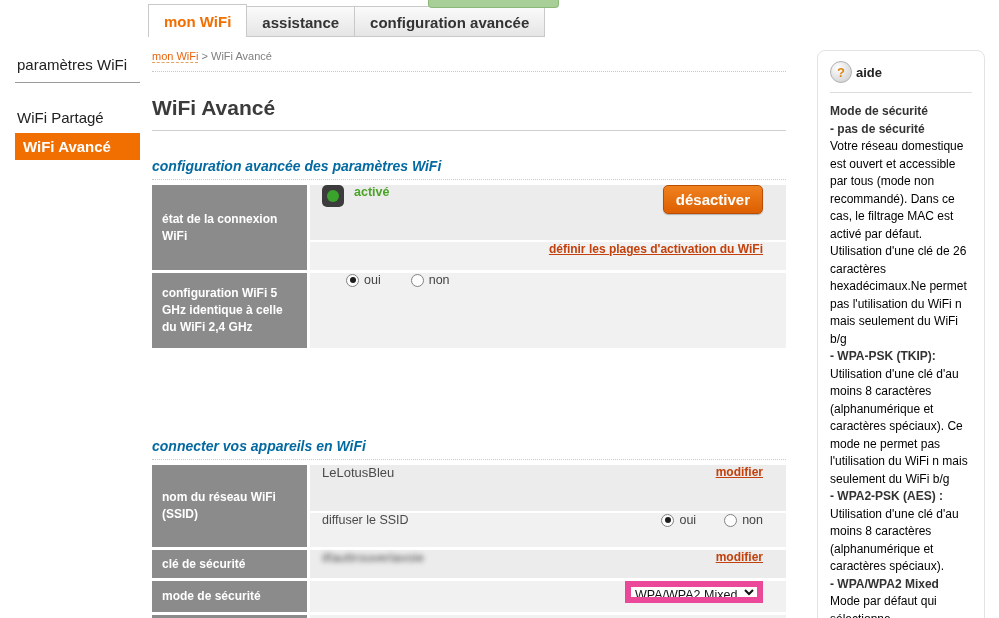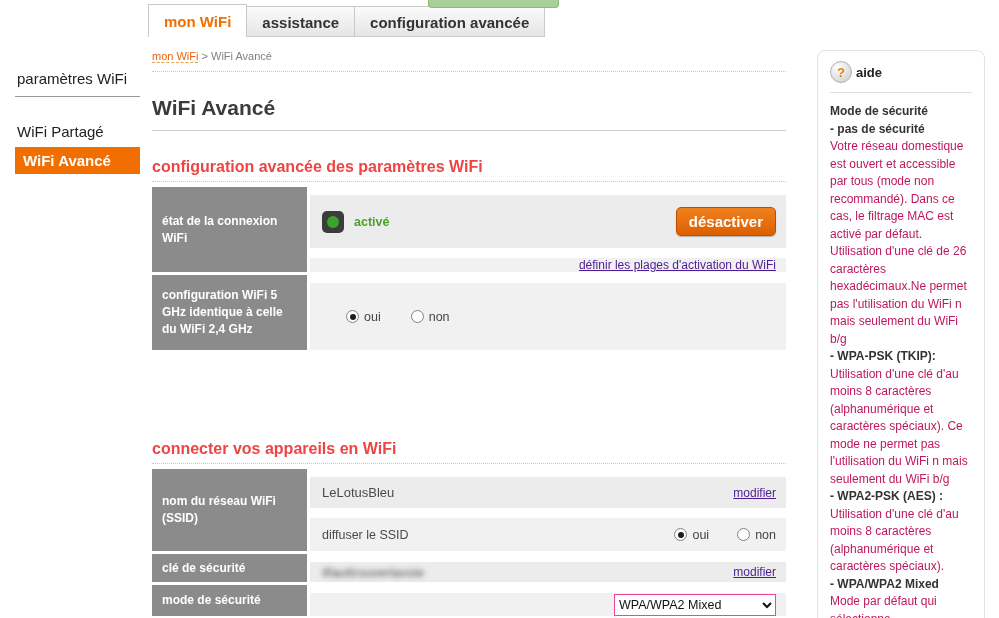--- a/index.html
+++ b/index.html
@@ -16,94 +16,94 @@
     color: #333; background: linear-gradient(#fbfbfb, #e5e5e5);
     border: 1px solid #c9c9c9; margin-right: -1px; white-space: nowrap; cursor: pointer;
   }
   .tab.active { background: #fff; color: #f16e00; height: 33px; line-height: 33px; border-bottom: none; }
   .green-fragment {
     position: absolute; left: 428px; top: 0; width: 131px; height: 8px; z-index: 3;
     background: #a8cf97; border: 1px solid #8bba78; border-top: none; border-radius: 0 0 4px 4px;
   }
 
   
-  .sidebar { position: absolute; left: 15px; top: 64px; width: 125px; font-size: 15px; }
+  .sidebar { position: absolute; left: 15px; top: 50px; width: 125px; font-size: 15px; }
   .side-item { padding: 6px 2px; color: #222; cursor: pointer; }
   .side-item.first { border-bottom: 1px solid #9a9a9a; padding-bottom: 9px; }
   .side-item.second { margin-top: 20px; }
   .side-item.active {
     background: #f16e00; color: #fff; font-weight: bold; padding: 5px 8px; margin-top: 1px; width: 125px;
   }
 
   
   .main { position: absolute; left: 152px; top: 50px; width: 634px; }
   .breadcrumb { font-size: 11px; color: #808080; height: 15px; }
   .crumb-link { color: #e8650f; text-decoration: none; border-bottom: 1px dashed #e8a25f; cursor: pointer; }
   .dotted-rule { border-top: 1px dotted #c9c9c9; margin-top: 6px; }
   .page-title { margin-top: 24px; font-size: 21px; font-weight: bold; color: #3b3b3b; }
   .solid-rule { border-top: 1px solid #cfcfcf; margin-top: 10px; }
 
-  .section-heading { margin-top: 27px; font-size: 16px; font-weight: bold; color: #ef4444; }
+  .section-heading { margin-top: 27px; font-size: 14px; font-weight: bold; color: #0369a1; font-style: italic; }
   .section-heading + .dotted-rule { margin-top: 5px; }
 
   .table { margin-top: 5px; }
   .trow { display: flex; margin-bottom: 3px; }
   .hcell {
     width: 155px; background: #8b8b8b; color: #fff; font-size: 12px; font-weight: bold;
     padding: 8px 10px; display: flex; align-items: center; line-height: 17px; flex: none;
   }
   .rcol { width: 476px; margin-left: 3px; display: flex; flex-direction: column; }
-  .rcell { background: #ececec; display: flex; align-items: center; padding: 0 10px 0 12px; margin-top: 8px; }
+  .rcell { background: #ececec; display: flex; align-items: flex-start; padding: 0 23px 0 12px; }
   .rcell.alt { background: #f1f1f1; }
   .subgap { height: 2px; background: #fff; flex: none; }
 
   .led-box { width: 22px; height: 22px; background: #3c3c3c; border-radius: 5px;
     display: flex; align-items: center; justify-content: center; flex: none; }
   .led-dot { width: 12px; height: 12px; border-radius: 50%; background: #3aa32c; }
   .status-on { color: #4ba327; font-weight: bold; font-size: 12.5px; margin-left: 10px; }
 
   .btn-orange {
     margin-left: auto; background: linear-gradient(#f0811f, #dd5f00); color: #fff;
     border: 1px solid #b94d00; border-radius: 5px; font-weight: bold; font-size: 15px;
     padding: 5px 12px; cursor: pointer; font-family: inherit; box-shadow: 0 1px 1px rgba(0,0,0,.25);
   }
-  .olink { color: #4c1d95; font-weight: normal; font-size: 12px; text-decoration: underline; cursor: pointer; }
+  .olink { color: #c2410c; font-weight: bold; font-size: 12px; text-decoration: underline; cursor: pointer; }
   .rcell .push-right { margin-left: auto; }
 
   .radio-group { display: flex; align-items: center; }
   .radio { width: 13px; height: 13px; border-radius: 50%; border: 1px solid #828282; background: #fdfdfd;
     display: inline-flex; align-items: center; justify-content: center; flex: none; cursor: pointer; }
   .radio .dot { width: 6px; height: 6px; border-radius: 50%; background: #1d1d1d; display: none; }
   .radio.checked .dot { display: block; }
   .radio-label { font-size: 12.5px; color: #444; margin-left: 5px; }
 
   .cell-value { font-size: 13px; color: #4a4a4a; }
   .blurred { filter: blur(2.6px); color: #555; }
 
   .select-mode {
-    margin-left: auto; width: 162px; height: 22px; font-size: 12.5px; font-family: inherit;
-    border: 1px solid #ec4899; background: #fff; color: #111;
+    margin-left: auto; width: 138px; height: 22px; font-size: 12.5px; font-family: inherit;
+    border: 6px solid #ec4899; background: #fff; color: #111;
   }
 
   
   .help-panel {
     position: absolute; left: 817px; top: 50px; width: 168px; height: 640px;
     border: 1px solid #e3e3e3; border-radius: 8px; background: #fff; padding: 10px 12px 12px 12px;
   }
   .help-head { display: flex; align-items: center; }
   .help-qicon {
     width: 22px; height: 22px; border-radius: 50%; flex: none;
     background: radial-gradient(circle at 35% 30%, #ffffff, #c9c9c9);
     border: 1px solid #b2b2b2; color: #dd8512; font-weight: bold; font-size: 13px;
     display: flex; align-items: center; justify-content: center;
   }
   .help-title { font-size: 13px; font-weight: bold; color: #222; margin-left: 4px; }
   .help-rule { border-top: 1px solid #ddd; margin: 9px 0 10px 0; }
   .hb { font-size: 12px; font-weight: bold; color: #333; line-height: 17.5px; }
-  .hn { font-size: 12px; color: #be185d; line-height: 17.5px; }
+  .hn { font-size: 12px; color: #000000; line-height: 17.5px; }
 </style>
 </head>
 <body>
 
 <nav class="tabs">
   <div class="tab active">mon WiFi</div>
   <div class="tab">assistance</div>
   <div class="tab">configuration avancée</div>
 </nav>
 <div class="green-fragment"></div>
@@ -168,21 +168,21 @@
   </div>
 
   <div class="section-heading" style="margin-top:90px;">connecter vos appareils en WiFi</div>
   <div class="dotted-rule"></div>
 
   <div class="table">
 
     <div class="trow" style="height:82px;">
       <div class="hcell">nom du réseau WiFi (SSID)</div>
       <div class="rcol">
-        <div class="rcell" style="height:31px;">
+        <div class="rcell" style="height:46px;">
           <span class="cell-value">LeLotusBleu</span>
           <a class="olink push-right">modifier</a>
         </div>
         <div class="subgap"></div>
         <div class="rcell alt" style="flex:1;">
           <span class="cell-value" style="font-size:12.5px;">diffuser le SSID</span>
           <span class="radio-group push-right">
             <span class="radio checked">
                 <span class="dot"></span>
               </span>

